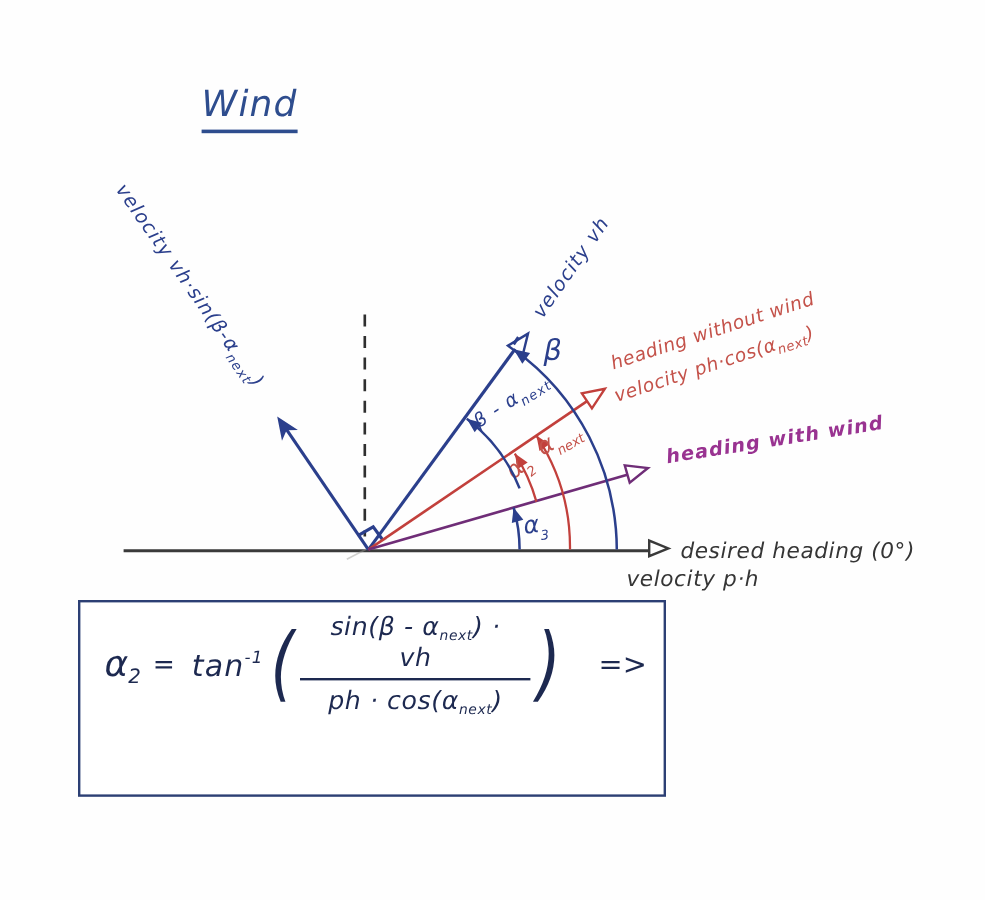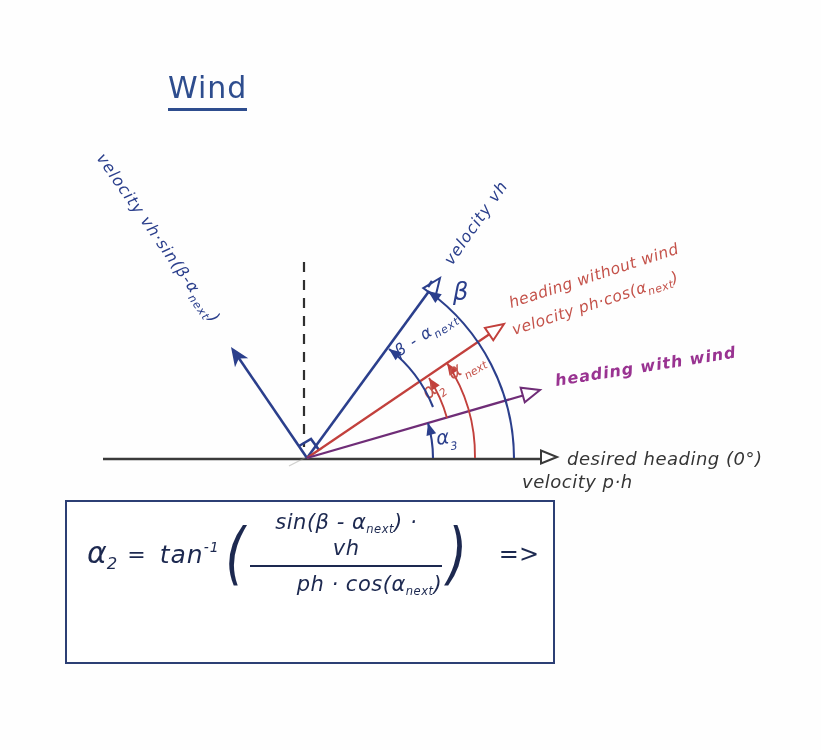--- a/index.html
+++ b/index.html
@@ -1,20 +1,20 @@
 <!DOCTYPE html>
 <html><head>
 <meta charset="utf-8">
 <style>
   html,body{margin:0;padding:0;background:#ffffff;}
   .page{position:relative;width:821px;height:750px;background:#fefefe;overflow:hidden;
         font-family:"DejaVu Sans",sans-serif;}
   
   .title{position:absolute;left:168px;top:70px;display:flex;
-         font-size:30px;letter-spacing:1px;color:#2e4d8e;}
+         font-style:italic;font-size:30px;letter-spacing:1px;color:#2e4d8e;}
   .title .w{border-bottom:3px solid #2e4d8e;padding-bottom:3px;}
   
   svg{position:absolute;left:0;top:0;}
   svg text{font-family:"DejaVu Sans",sans-serif;font-style:italic;}
   .navy-line{stroke:#2b3f8c;stroke-width:2.6;fill:none;}
   .navy-arc{stroke:#2b3f8c;stroke-width:2.1;fill:none;}
   .red-line{stroke:#c2403c;stroke-width:2.2;fill:none;}
   .red-arc{stroke:#c2403c;stroke-width:1.9;fill:none;}
   .purple-line{stroke:#6f2d77;stroke-width:2.2;fill:none;}
   .axis-line{stroke:#3a3a3a;stroke-width:2.4;fill:none;}
@@ -116,20 +116,20 @@
   </svg>
 
   <div class="fbox">
     <div class="frow1">
       <span class="falpha"><span>α</span><span class="fsub">2</span></span>
       <span class="feq">=</span>
       <span class="ftan"><span>tan</span><span class="fsup">-1</span></span>
       <span class="bigp">(</span>
       <span class="frac">
         <span class="num" style="display:block;"><span>sin(β - α</span><span class="fsub">next</span><span>) · vh</span></span>
-        <span class="den" style="display:block;text-align:right;"><span>ph · cos(α</span><span class="fsub">next</span><span>)</span></span>
+        <span class="den" style="display:block;"><span>ph · cos(α</span><span class="fsub">next</span><span>)</span></span>
       </span>
       <span class="bigp">)</span>
       <span class="fimp">=&gt;</span>
     </div>
   </div>
 
 </div>
 
 </body></html>

